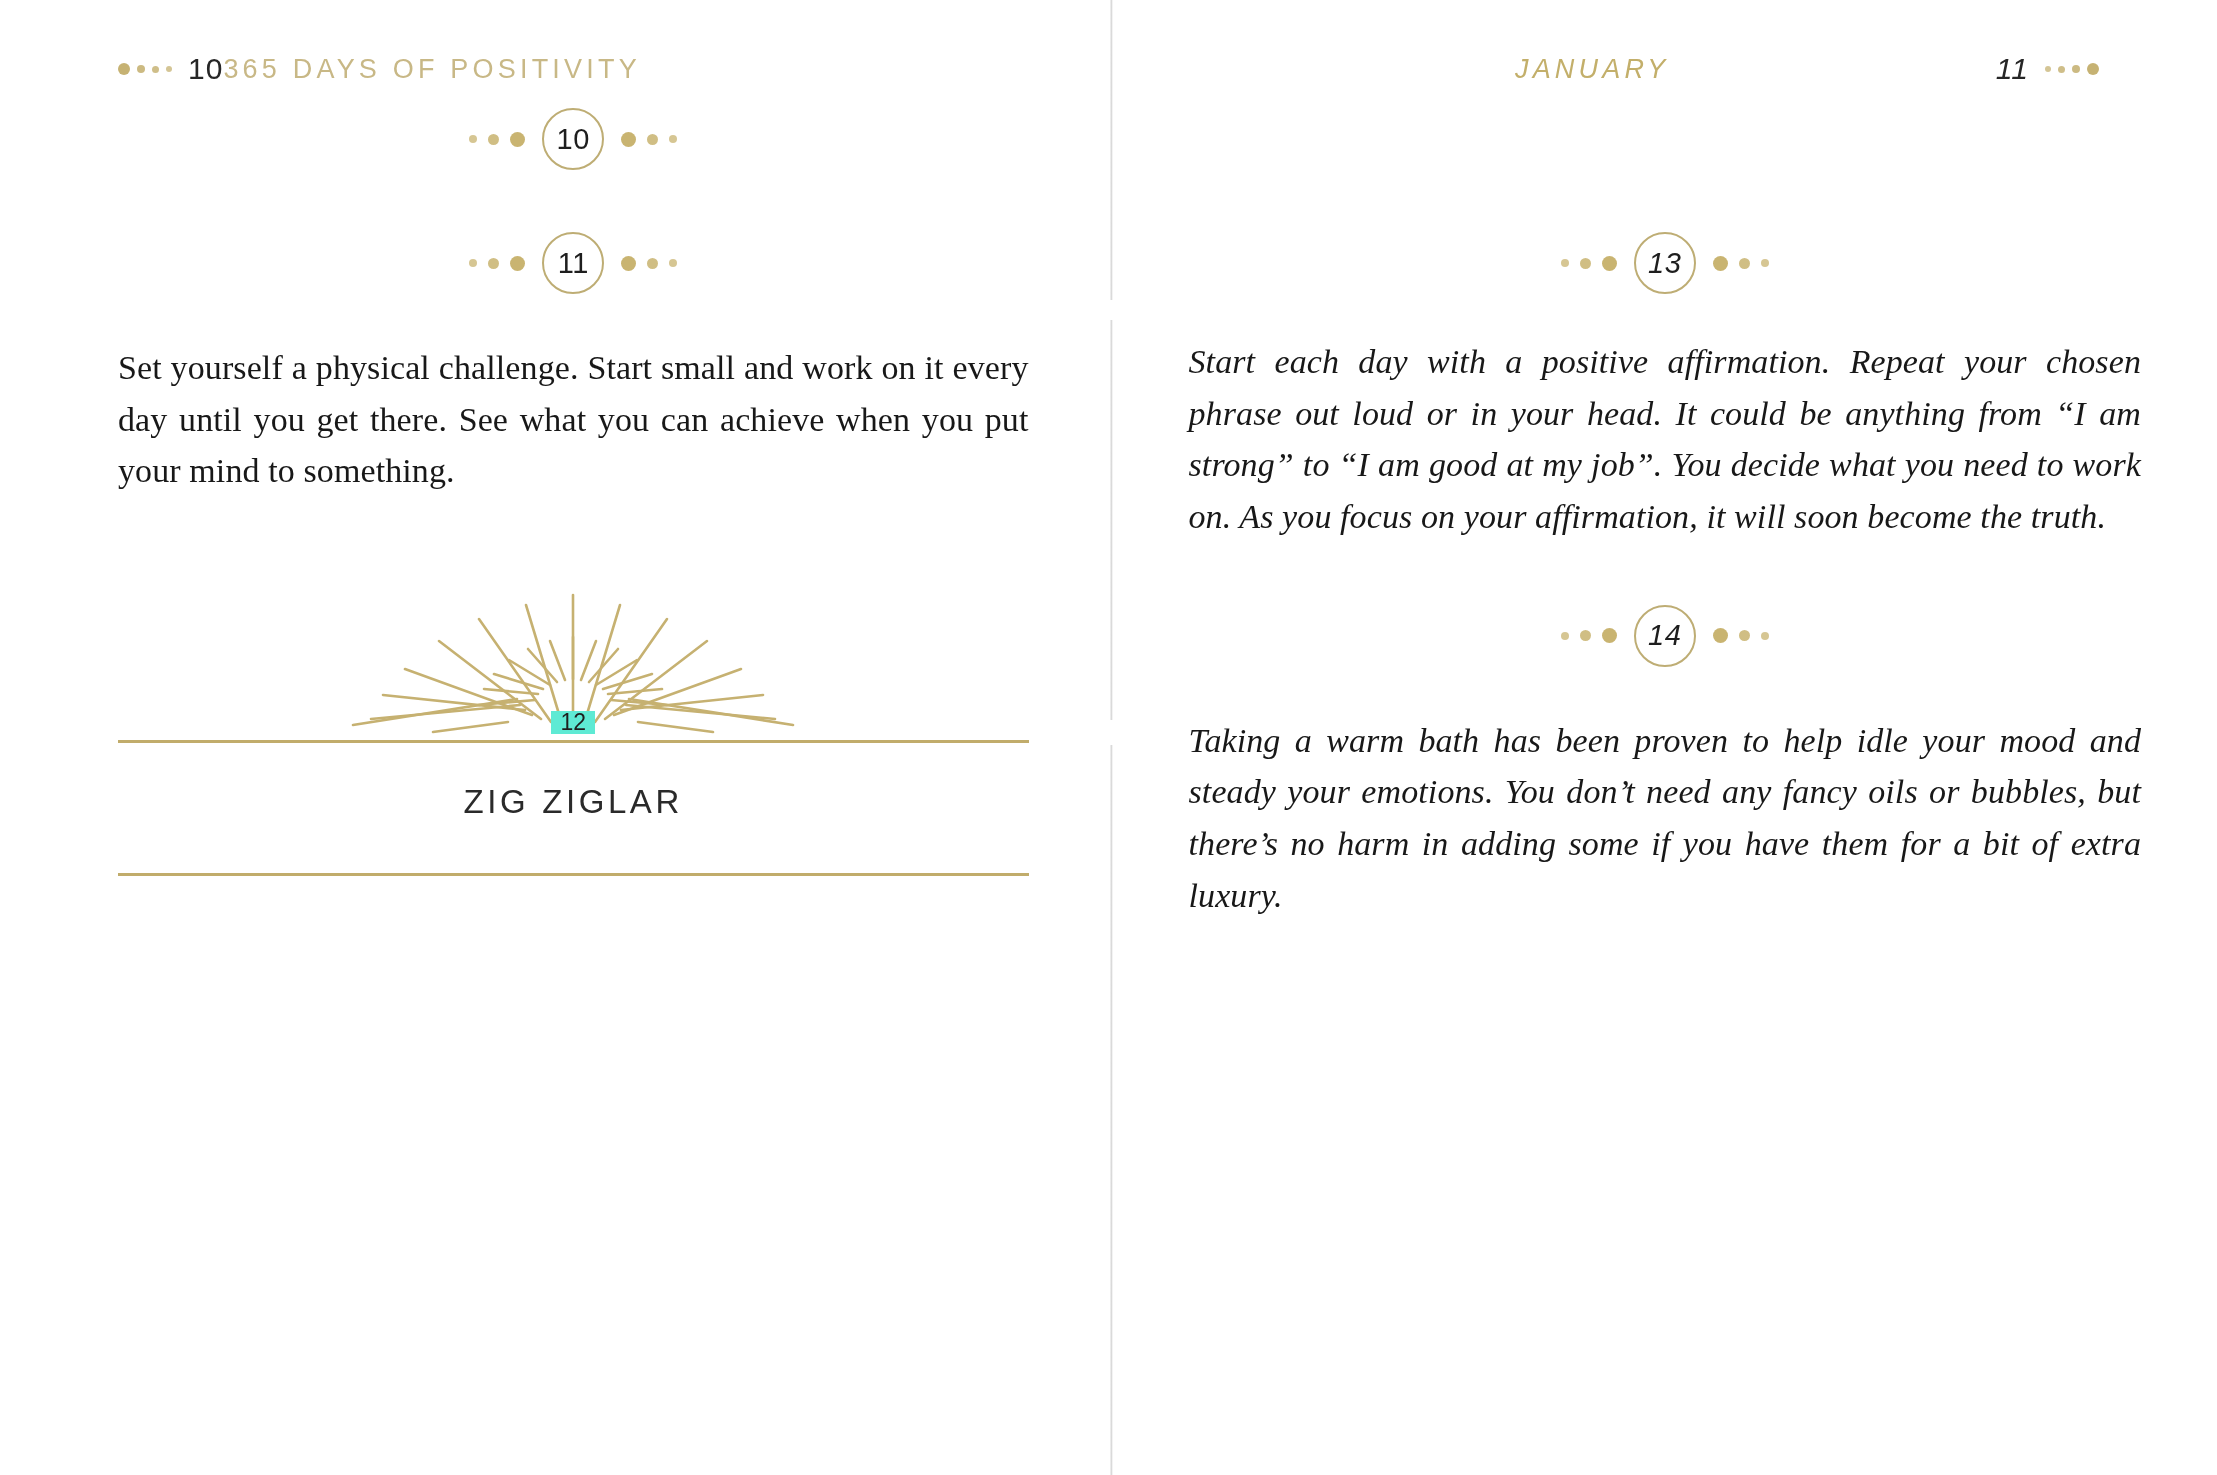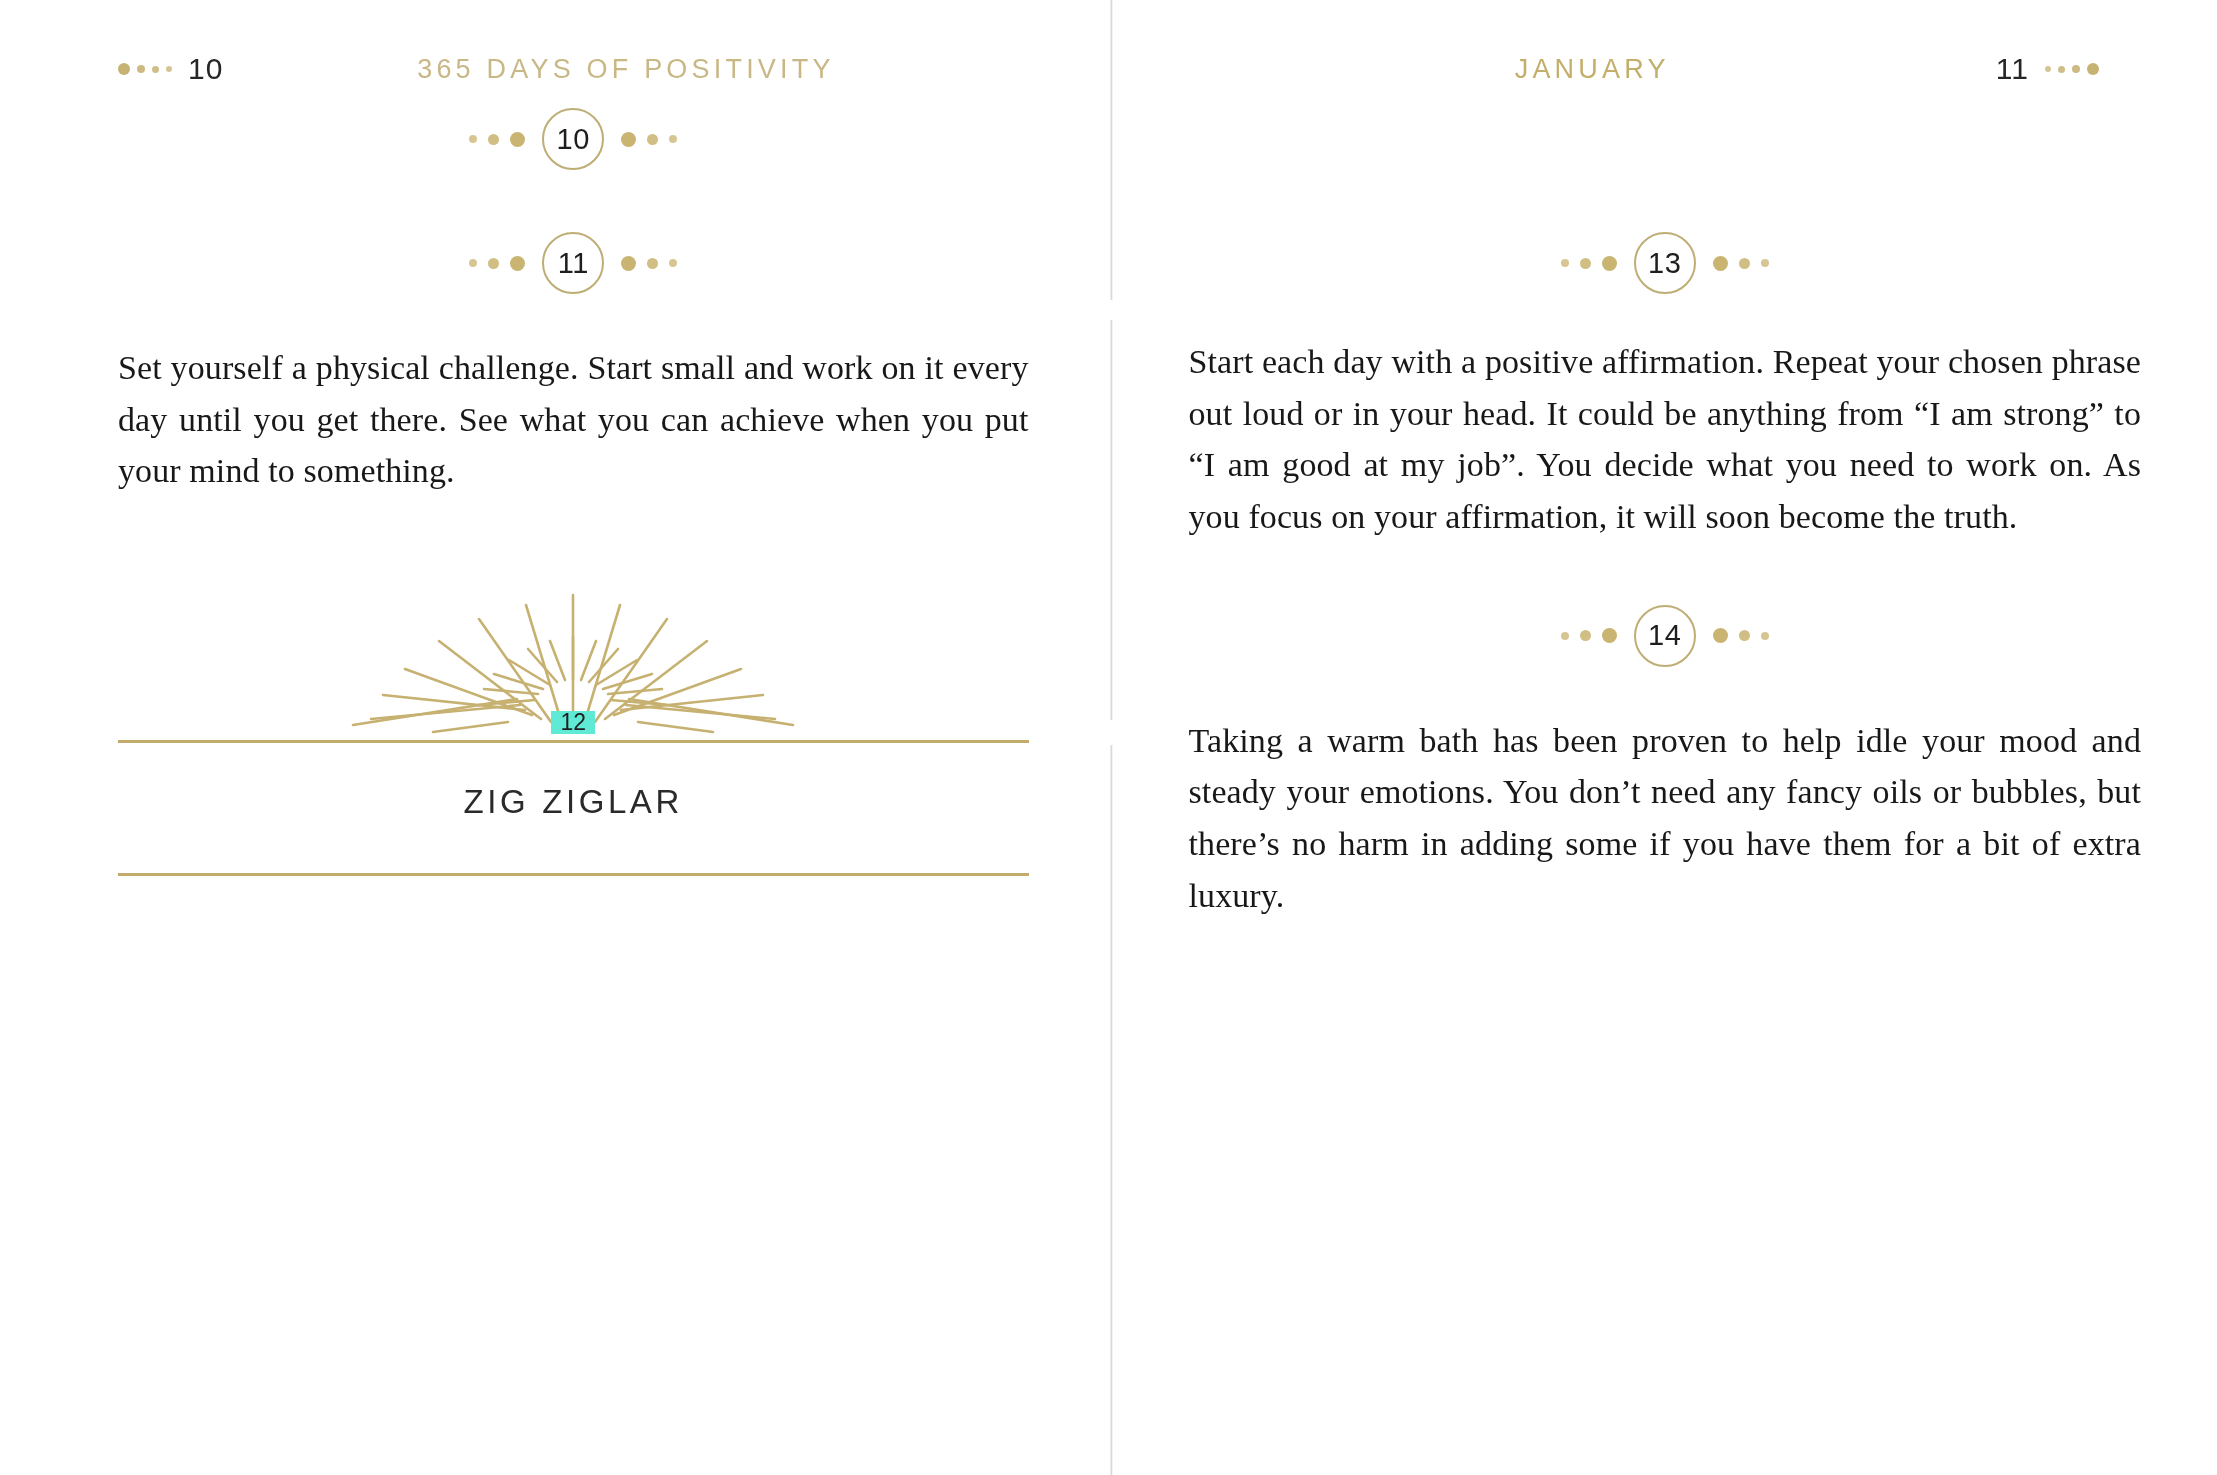--- a/index.html
+++ b/index.html
@@ -23,21 +23,21 @@
     inset: 0;
     display: flex;
   }
   .page {
     position: relative;
     width: 50%;
     height: 100%;
     box-sizing: border-box;
   }
   .page-left  { padding: 0 80px 13px 118px; }
-  .page-right { padding: 0 76px 0 80px; }
+  .page-right { padding: 0 76px 0 80px; font-style: italic; }
 
   
   .gutter {
     position: absolute;
     top: 0;
     bottom: 0;
     left: 1110px;
     width: 3px;
     background: linear-gradient(to right,
       rgba(0,0,0,0.00) 0%,
@@ -63,21 +63,20 @@
   .runhead-right { left: 80px;  right: 118px; }
 
   .folio {
     font-size: 30px;
     letter-spacing: 1px;
     color: #262626;
     font-family: "Liberation Sans", "DejaVu Sans", sans-serif;
   }
   .book-title {
     flex: 1;
-    text-align: center;
     font-size: 27px;
     letter-spacing: 4.2px;
     color: #c4b27c;
     font-family: "Liberation Sans", "DejaVu Sans", sans-serif;
     opacity: 0.92;
   }
   .month-title {
     flex: 1;
     text-align: center;
     font-size: 27px;

